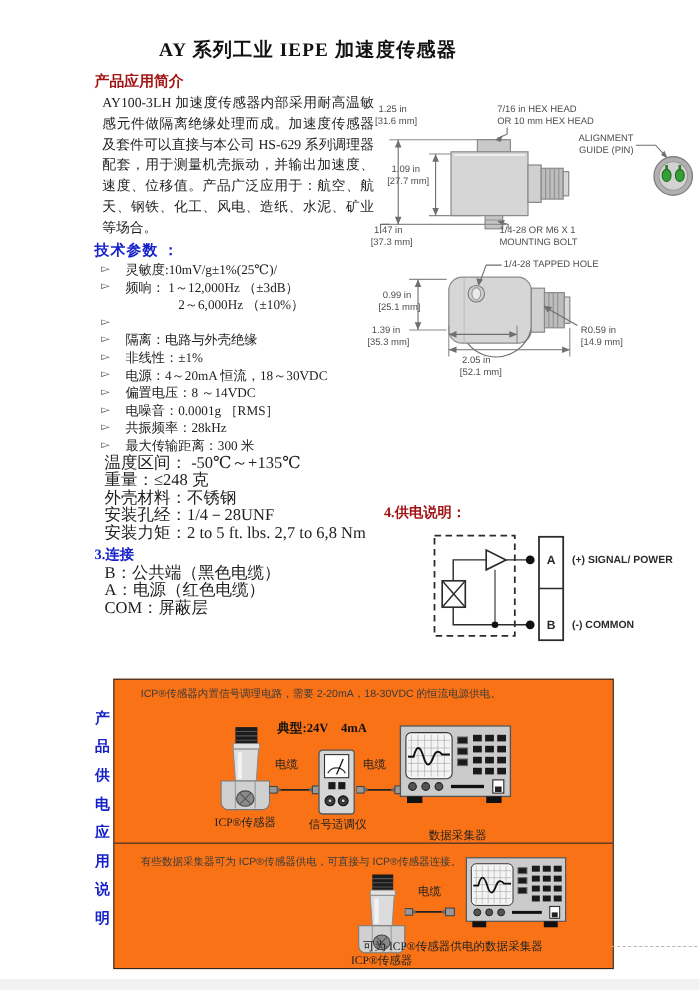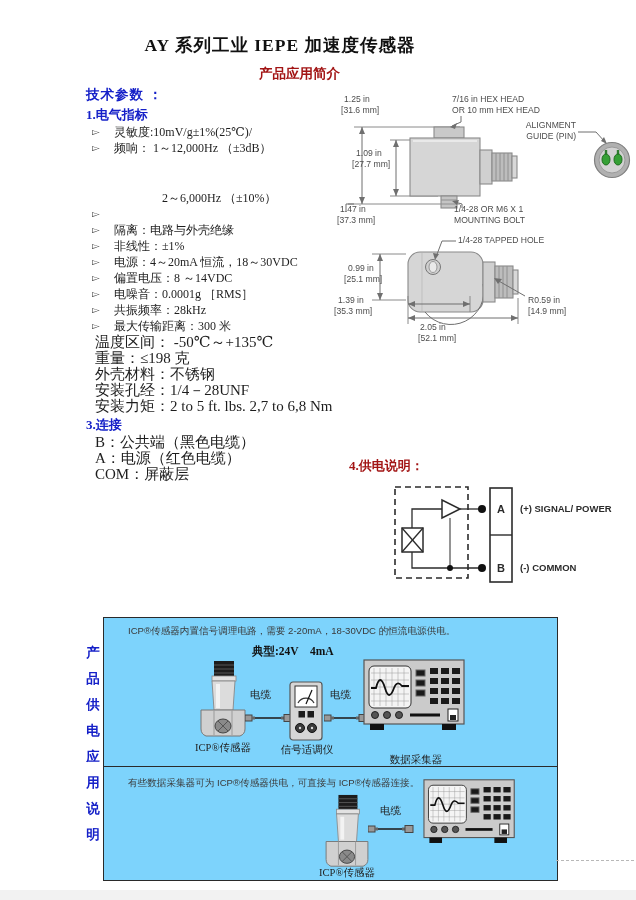--- a/index.html
+++ b/index.html
@@ -4,58 +4,58 @@
 <style>
   html,body{margin:0;padding:0;}
   body{width:636px;height:900px;background:#ffffff;position:relative;overflow:hidden;
        font-family:"Liberation Serif","DejaVu Serif",serif;color:#1d1d1d;}
   .abs{position:absolute;}
   
   .doc-title{left:0;top:33px;width:560px;text-align:center;font-size:17.5px;font-weight:bold;
              letter-spacing:1px;color:#111;}
   
   .left-col{left:86px;top:64px;width:254px;}
-  .h-red{font-size:13.5px;font-weight:bold;color:#a21414;line-height:20px;text-align:right;}
+  .h-red{font-size:13.5px;font-weight:bold;color:#a21414;line-height:20px;}
   .h-blue{font-size:13px;font-weight:bold;color:#1520c8;line-height:18px;margin-top:2px;}
   .h-blue.big{font-size:13.5px;letter-spacing:1px;}
   .para{font-size:12.5px;line-height:19px;margin-left:7px;text-align:justify;}
   .spec-row{display:flex;font-size:12px;line-height:16px;margin-left:6px;align-items:flex-start;}
   .spec-row .bullet{width:22px;flex:0 0 22px;color:#444;font-size:10px;line-height:16px;
                     font-family:"DejaVu Sans",sans-serif;}
-  .spec-row .sub-indent{margin-left:70px;margin-top:34px;}
+  .spec-row .sub-indent{margin-left:70px;}
   .plain-line{font-size:15px;line-height:16px;margin-left:9px;}
   
   .drawing text{font-family:"Liberation Sans","DejaVu Sans",sans-serif;font-size:8.6px;fill:#4d4d4d;}
   .drawing .thin{stroke:#8a8a8a;stroke-width:1;fill:none;}
   .drawing .dim{stroke:#6f6f6f;stroke-width:1;fill:none;}
   .drawing .part{stroke:#8a8a8a;stroke-width:1.1;}
   
   .wiring text{font-family:"Liberation Sans","DejaVu Sans",sans-serif;font-weight:bold;fill:#2b2b2b;}
   
-  .app-box{left:103px;top:617px;width:453px;height:262px;border:1.6px solid #2a2a2a;background:#7dd3fc;text-decoration:underline;}
+  .app-box{left:103px;top:617px;width:453px;height:262px;border:1.6px solid #2a2a2a;background:#f97316;text-decoration:underline;}
   .app-divider{left:0;top:148px;width:453px;border-top:1.6px solid #2a2a2a;}
   .app-text{font-family:"Liberation Sans","DejaVu Sans",sans-serif;font-size:9.6px;color:#3a3a3a;}
   .typical{font-size:11.5px;font-weight:bold;color:#111;}
   .caption{font-size:10.5px;color:#222;text-align:center;}
   .cable-label{font-size:10.5px;color:#222;}
   .side-label{left:84px;top:644px;width:18px;display:flex;flex-direction:column;}
   .side-label span{font-size:13.5px;font-weight:bold;color:#1520c8;height:26px;text-align:center;}
   .dash-artifact{left:556px;top:860px;width:78px;border-top:1.5px dashed #b8b8b8;}
   .footer-strip{left:0;top:890px;width:636px;height:10px;background:#f2f2f2;}
 </style>
 </head>
 <body>
 
 <div class="abs doc-title">AY 系列工业 IEPE 加速度传感器</div>
 
 <div class="abs left-col">
   <div class="h-red">产品应用简介</div>
+  <div class="para">AY100-3LH 加速度传感器内部采用耐高温敏感元件做隔离绝缘处理而成。加速度传感器及套件可以直接与本公司 HS-629 系列调理器配套，用于测量机壳振动，并输出加速度、速度、位移值。产品广泛应用于：航空、航天、钢铁、化工、风电、造纸、水泥、矿业等场合。</div>
 
   <div class="h-blue big">技术参数 ：</div>
-  <div class="h-blue">1.电气指标</div>
 
   <div class="spec-row">
     <span class="bullet">▻</span>
     <span>灵敏度:10mV/g±1%(25℃)/</span>
   </div>
   <div class="spec-row">
     <span class="bullet">▻</span>
     <span>频响： 1～12,000Hz （±3dB）</span>
   </div>
   <div class="spec-row">
@@ -87,21 +87,21 @@
   <div class="spec-row">
     <span class="bullet">▻</span>
     <span>共振频率：28kHz</span>
   </div>
   <div class="spec-row">
     <span class="bullet">▻</span>
     <span>最大传输距离：300 米</span>
   </div>
 
   <div class="plain-line">温度区间：  -50℃～+135℃</div>
-  <div class="plain-line">重量：≤198 克</div>
+  <div class="plain-line">重量：≤248 克</div>
   <div class="plain-line">外壳材料：不锈钢</div>
   <div class="plain-line">安装孔经：1/4－28UNF</div>
   <div class="plain-line">安装力矩：2 to 5 ft. lbs.   2,7 to 6,8 Nm</div>
 
   <div class="h-blue">3.连接</div>
   <div class="plain-line">B：公共端（黑色电缆）</div>
   <div class="plain-line">A：电源（红色电缆）</div>
   <div class="plain-line">COM：屏蔽层</div>
 </div>
 
@@ -242,21 +242,21 @@
   <span>电</span>
   <span>应</span>
   <span>用</span>
   <span>说</span>
   <span>明</span>
 </div>
 
 <div class="abs app-box">
 
   <div class="abs app-text" style="left:24px;top:7px;width:410px;">ICP®传感器内置信号调理电路，需要 2-20mA，18-30VDC 的恒流电源供电。</div>
-  <div class="abs typical" style="left:148px;top:26px;">典型:24V　4mA</div>
+  <div class="abs typical" style="left:148px;top:36px;">典型:24V　4mA</div>
 
   <svg class="abs" style="left:95px;top:42px;" width="48" height="80" viewBox="0 0 48 80">
     <rect x="15" y="1" width="20" height="15" fill="#1c1c1c"></rect>
     <line x1="15" y1="5" x2="35" y2="5" stroke="#555"></line>
     <line x1="15" y1="9" x2="35" y2="9" stroke="#555"></line>
     <line x1="15" y1="13" x2="35" y2="13" stroke="#555"></line>
     <rect x="13" y="16" width="24" height="5" fill="#e2e2e2" stroke="#888" stroke-width="0.8"></rect>
     <path d="M13,21 L36,21 L34,50 L15,50 Z" fill="#dcdcdc" stroke="#888" stroke-width="0.9"></path>
     <rect x="17" y="24" width="4" height="24" fill="#f3f3f3"></rect>
     <path d="M2,50 H46 V69 Q46,74 41,76 H7 Q2,74 2,69 Z" fill="#d0d0d0" stroke="#777"></path>
@@ -404,16 +404,17 @@
     <circle cx="13" cy="57" r="3.5" fill="#555" stroke="#222"></circle>
     <circle cx="25" cy="57" r="3.5" fill="#555" stroke="#222"></circle>
     <circle cx="37" cy="57" r="3.5" fill="#555" stroke="#222"></circle>
     <rect x="48" y="55.5" width="30" height="3" fill="#111"></rect>
     <rect x="86" y="51" width="10" height="12" fill="#fff" stroke="#222"></rect>
     <rect x="88" y="57" width="6" height="5" fill="#222"></rect>
     <rect x="8" y="66" width="14" height="6" fill="#111"></rect>
     <rect x="80" y="66" width="14" height="6" fill="#111"></rect>
   </svg>
   <div class="abs caption" style="left:212px;top:248px;width:62px;">ICP®传感器</div>
+  <div class="abs caption" style="left:226px;top:236px;width:230px;text-align:left;">可为 ICP®传感器供电的数据采集器</div>
 </div>
 
 <div class="abs dash-artifact"></div>
 <div class="abs footer-strip"></div>
 
 </body></html>

